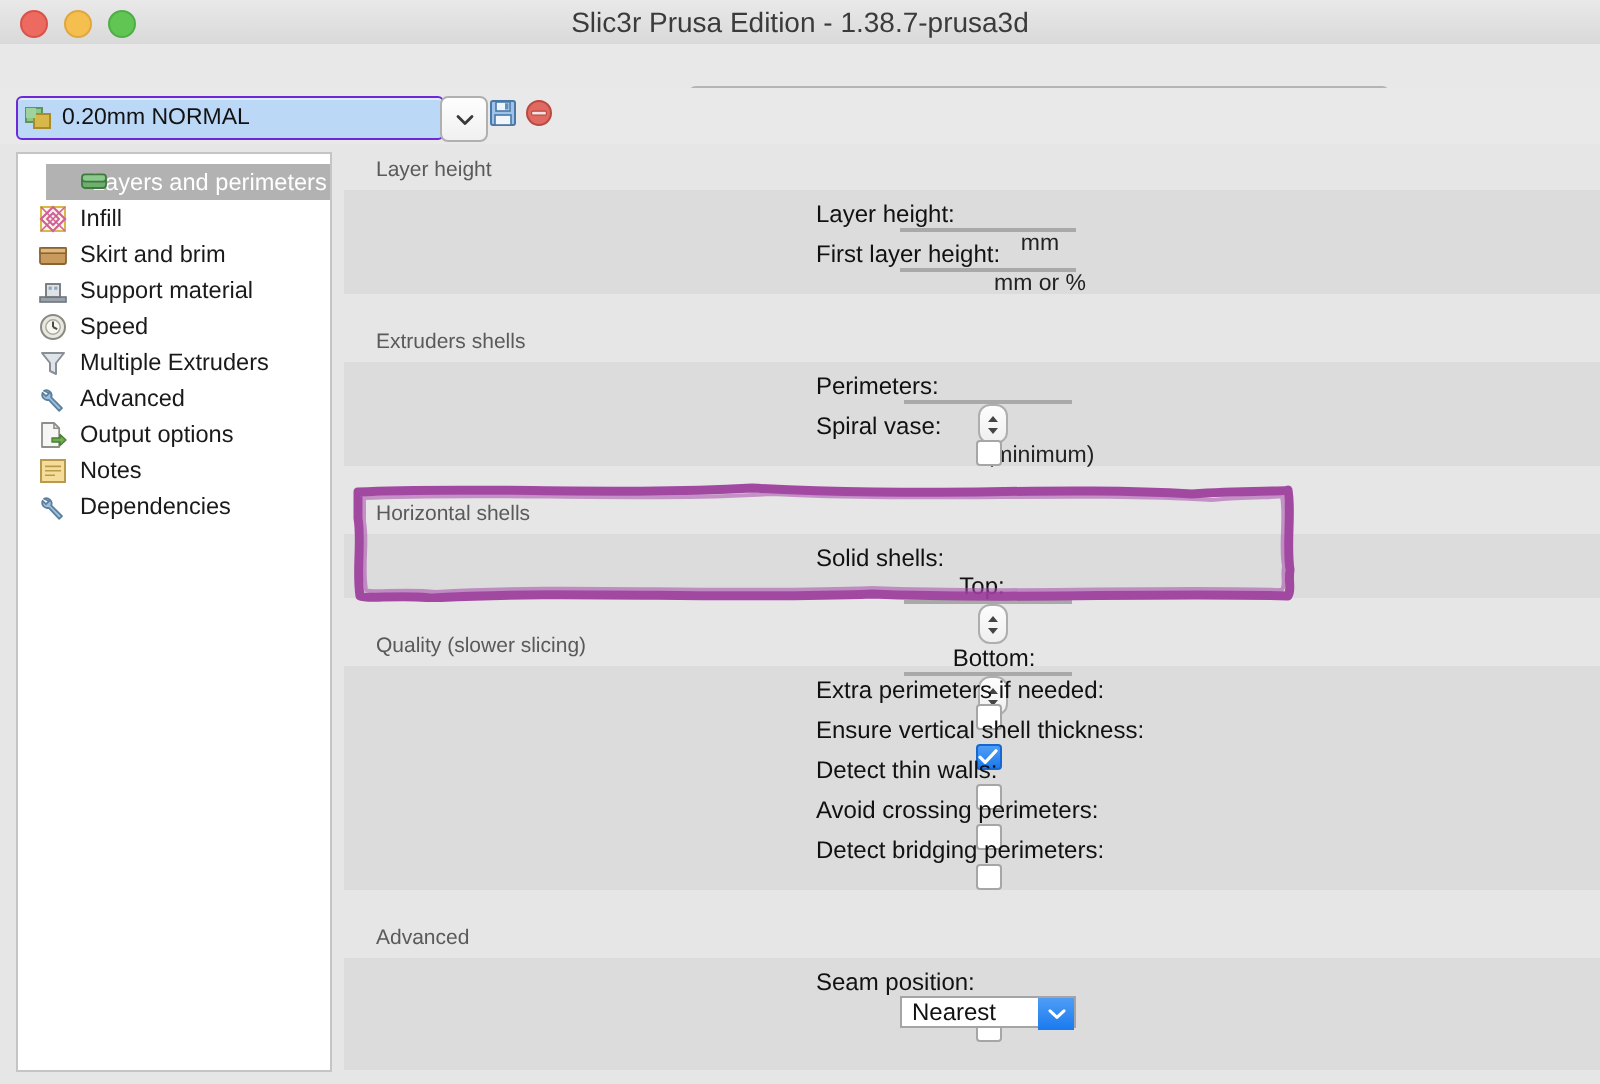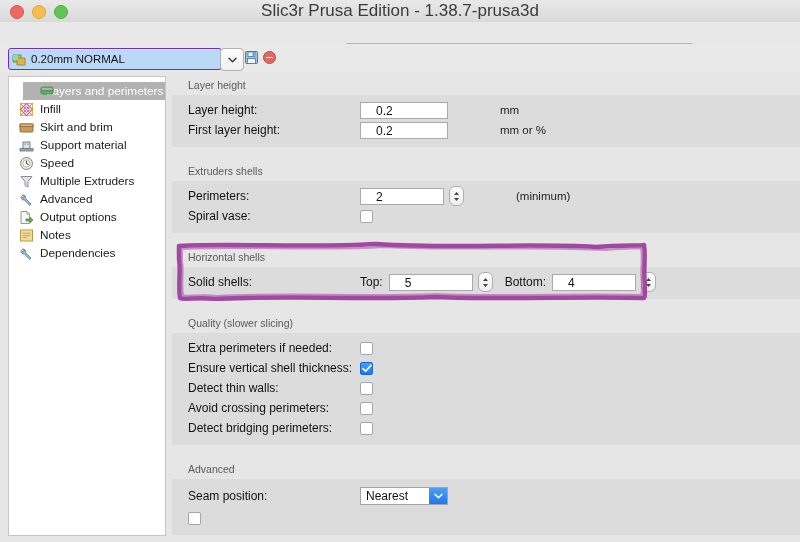--- a/index.html
+++ b/index.html
@@ -18,21 +18,21 @@
     border-bottom:1px solid #b6b6b6;
   }
   .traffic{position:absolute;left:10px;top:5px;display:flex;gap:8px;}
   .tl{width:12px;height:12px;border-radius:50%;}
   .tl.red{background:#ec6a5f;border:1px solid #d9534a;}
   .tl.yel{background:#f5bf4f;border:1px solid #dfa73e;}
   .tl.grn{background:#61c554;border:1px solid #4fae45;}
   .wintitle{
     position:absolute;left:0;top:0;width:800px;height:36px;
     line-height:22px;text-align:center;
-    font-size:17px;color:#3b3b3b;
+    font-size:14px;color:#3b3b3b;
   }
 
   
   .tabbar-area{
     position:absolute;left:0;top:22px;width:800px;height:22px;
     background:#e8e8e8;
   }
   .tabs{
     position:absolute;left:344px;top:21px;
     display:flex;height:20px;
@@ -111,21 +111,21 @@
   .sec-head{
     font-size:10.5px;color:#5a5a5a;
     padding:7px 0 4px 16px;background:#e6e6e6;
   }
   .sec-body{
     background:#dcdcdc;
     padding:5px 0 7px 0;
   }
   .sec-gap{height:11px;background:#e6e6e6;}
   .row{
-    display:flex;align-items:center;height:20px;padding-left:16px;
+    display:flex;align-items:center;height:20px;padding-left:16px;flex-direction:column;
   }
   .rlabel{
     font-size:12px;color:#111;width:172px;flex:none;white-space:nowrap;
   }
   .txtfield{
     width:84px;height:17px;background:#fff;border:1px solid #a9a9a9;
     font-size:12px;color:#111;line-height:17px;padding-left:15px;
     box-sizing:border-box;overflow:hidden;white-space:nowrap;
   }
   .txtfield.w88{width:88px;}

